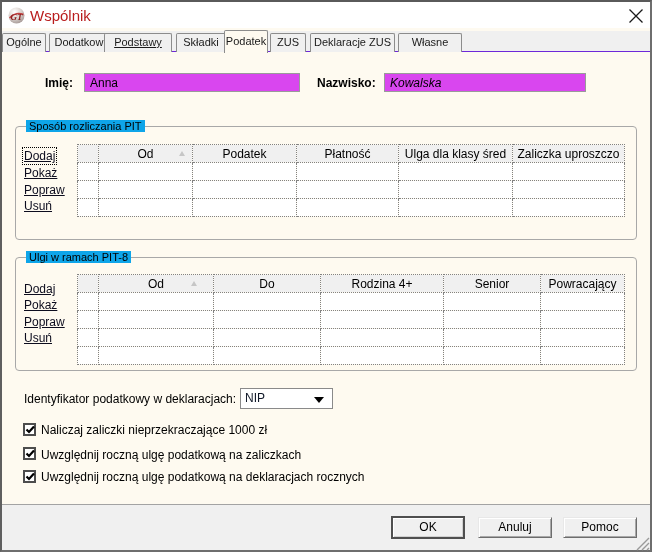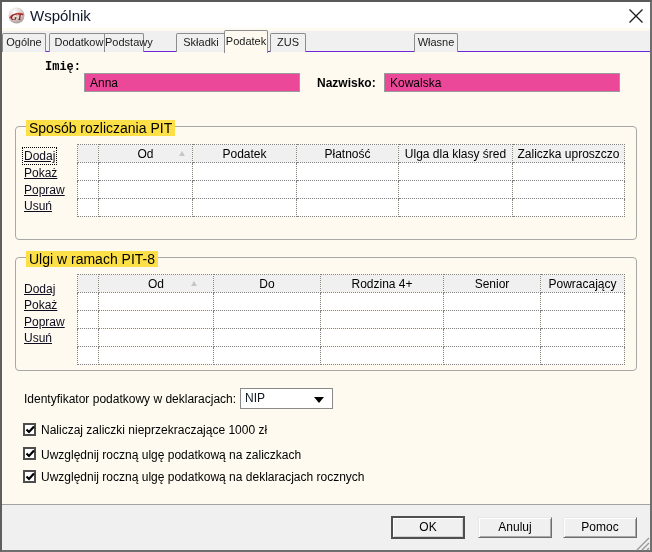--- a/index.html
+++ b/index.html
@@ -1,30 +1,30 @@
 <!DOCTYPE html>
 <html><head>
 <meta charset="utf-8">
 <style>
 * { margin:0; padding:0; box-sizing:border-box; }
 html,body { width:652px; height:552px; overflow:hidden; }
 body { font-family:"Liberation Sans",sans-serif; font-size:12px; color:#000; position:relative; background:#fff; }
 .abs { position:absolute; }
 .win { position:absolute; inset:0; border:2px solid; border-color:#5a5a5a #6e6e6e #6e6e6e #5f5f5f; background:#fefaf0; }
 .titlebar { position:absolute; left:2px; top:2px; width:648px; height:26px; background:#ffffff; }
-.title { position:absolute; left:30px; top:8px; font-size:13px; color:#0f172a; }
+.title { position:absolute; left:30px; top:8px; font-size:13px; color:#b91c1c; }
 .closex { position:absolute; left:620px; top:4px; width:24px; height:24px; }
 .tabstrip { position:absolute; left:2px; top:31px; width:648px; height:21px; background:#f0f0f0; border-bottom:1px solid #6d28d9; }
 .tab { position:absolute; top:2px; height:19px; background:#f0f0f0; border:1px solid #8c8c8c; border-bottom:none; border-radius:2px 2px 0 0; text-align:center; font-size:11px; line-height:17px; color:#1a1a1a; white-space:nowrap; }
 .tab.active { top:-1px; height:23px; background:#fefaf0; line-height:20px; z-index:5; }
 .lbl { position:absolute; font-size:12px; }
 .b { font-weight:bold; }
-.input { position:absolute; height:19px; background:#ec4899; border:1px solid #9a9a9a; font-size:12px; line-height:17px; padding-left:5px; }
+.input { position:absolute; height:19px; background:#d946ef; border:1px solid #9a9a9a; font-size:12px; line-height:17px; padding-left:5px; }
 .gb { position:absolute; border:1px solid #a8a8a8; border-radius:4px; }
-.gblabel { position:absolute; top:-7px; left:10px; background:#fde047; padding:0 3px; font-size:14px; }
+.gblabel { position:absolute; top:-7px; left:10px; background:#0ea5e9; padding:0 3px; font-size:11px; }
 .link { position:absolute; left:24px; font-size:12px; color:#0c0c1e; text-decoration:underline; }
 .link.focus { outline:1px dotted #000; outline-offset:1px; }
 table.grid { position:absolute; border-collapse:collapse; table-layout:fixed; font-size:12px; }
 table.grid td { border:1px dotted #828282; padding:0; height:18px; text-align:center; vertical-align:middle; background:#fff; overflow:hidden; white-space:nowrap; }
 table.grid td.hdr { background:#f0f0f0; position:relative; }
 table.grid tr.sel td { background:#bed9f2; }
 .tri { width:0; height:0; border-top:5px solid transparent; border-bottom:5px solid transparent; border-left:8px solid #000; margin:0 auto; }
 .sort { position:absolute; right:7px; top:6px; width:0; height:0; border-left:3.5px solid transparent; border-right:3.5px solid transparent; border-bottom:5px solid #c6c6c6; }
 .combo { position:absolute; left:240px; top:388px; width:93px; height:21px; background:#fff; border:1px solid #8a8a8a; font-size:12px; line-height:19px; padding-left:4px; color:#101828; }
 .combo .arr { position:absolute; right:8px; top:8px; width:0; height:0; border-left:5px solid transparent; border-right:5px solid transparent; border-top:6px solid #000; }
@@ -52,31 +52,32 @@
     <text x="2.6" y="13" font-family="Liberation Serif" font-style="italic" font-weight="bold" font-size="9" fill="#8c2020">GT</text>
   </svg>
   <div class="title" style="font-size:15px;top:5px;left:28px;">Wspólnik</div>
   <svg class="closex" style="left:626px;top:6px;width:16px;height:16px;" viewBox="0 0 16 16">
       <path d="M1.5 1.5 L14.5 14.5 M14.5 1.5 L1.5 14.5" stroke="#1a1a1a" stroke-width="1.3"></path>
     </svg>
 </div>
 <div class="tabstrip">
   <div class="tab" style="left:0px;width:44px;">Ogólne</div>
   <div class="tab" style="left:47px;width:66px;">Dodatkowe</div>
-  <div class="tab" style="left:102px;width:40px;">Podstawy</div>
+  <div class="tab" style="left:102px;width:68px;text-decoration:underline;">Podstawy</div>
   <div class="tab" style="left:174px;width:50px;">Składki</div>
   <div class="tab active" style="left:222px;width:44px;">Podatek</div>
   <div class="tab" style="left:268px;width:36px;">ZUS</div>
-  <div class="tab" style="left:412px;width:44px;">Własne</div>
-</div>
-
-<div class="lbl b" style="left:45px;top:60px;font-family:Liberation Mono, monospace;">Imię:</div>
+  <div class="tab" style="left:308px;width:85px;">Deklaracje ZUS</div>
+  <div class="tab" style="left:396px;width:64px;">Własne</div>
+</div>
+
+<div class="lbl b" style="left:45px;top:76px;">Imię:</div>
 <input class="input" style="left: 84px; top: 73px; width: 216px;" value="Anna" readonly="">
 <div class="lbl b" style="left:317px;top:76px;">Nazwisko:</div>
-<input class="input" style="left: 384px; top: 73px; width: 236px;" value="Kowalska" readonly="">
+<input class="input" style="left: 384px; top: 73px; width: 202px; font-style: italic;" value="Kowalska" readonly="">
 
 <div class="gb" style="left:15px;top:126px;width:622px;height:114px;">
   <div class="gblabel">Sposób rozliczania PIT</div>
 </div>
 <div class="link focus" style="top:149px;">Dodaj</div>
 <div class="link" style="top:166px;">Pokaż</div>
 <div class="link" style="top:183px;">Popraw</div>
 <div class="link" style="top:199px;">Usuń</div>
 <table class="grid" style="left:77px;top:144px;width:547px;">
   <colgroup>

